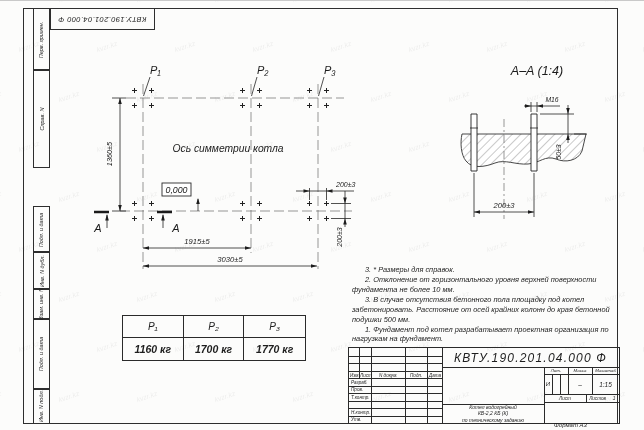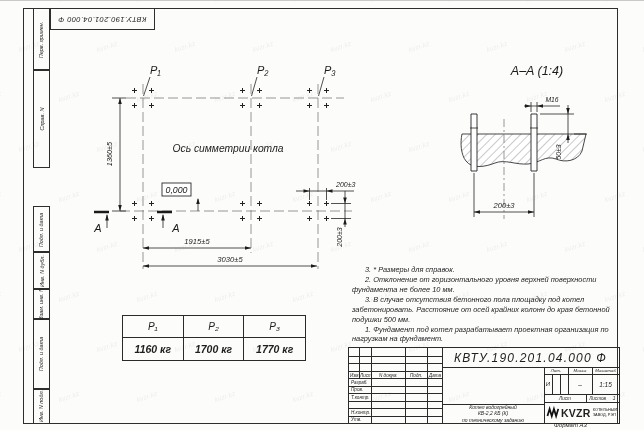--- a/index.html
+++ b/index.html
@@ -310,26 +310,16 @@
     <div class="rc-hdr" style="left:195px;width:24px;">Лит.</div>
     <div class="rc-hdr" style="left:219px;width:24px;">Масса</div>
     <div class="rc-hdr" style="left:243px;width:27px;">Масштаб</div>
     <div class="rc-val" style="left:195px;top:26px;width:8px;height:20px;font-size:6px;">И</div>
     <div class="rc-val" style="left:219px;top:26px;width:24px;height:20px;font-size:6.5px;">–</div>
     <div class="rc-val" style="left:243px;top:26px;width:27px;height:20px;font-size:6.5px;">1:15</div>
     <div class="rc-val" style="left:195px;top:46px;width:42px;height:8px;font-size:4.6px;">Лист</div>
     <div class="rc-val" style="left:237px;top:46px;width:23px;height:8px;font-size:4.6px;">Листов</div>
     <div class="rc-val" style="left:260px;top:46px;width:10px;height:8px;font-size:4.8px;">1</div>
 
-    <div class="logo">
-      <svg width="13" height="13" viewBox="0 0 18 18">
-        <path d="M2 14 L5 4 L8 14 L11 4 L14 14 L17 4" stroke="#111" stroke-width="2.4" fill="none"></path>
-      </svg>
-      <span class="kvzr">KVZR</span>
-      <span class="sub">
-        <span style="display:block;">КОТЕЛЬНЫЙ</span>
-        <span style="display:block;">ЗАВОД, РЭП</span>
-      </span>
-    </div>
   </div>
 
   <div class="format">Формат А3</div>
 </div>
 
 </body></html>

